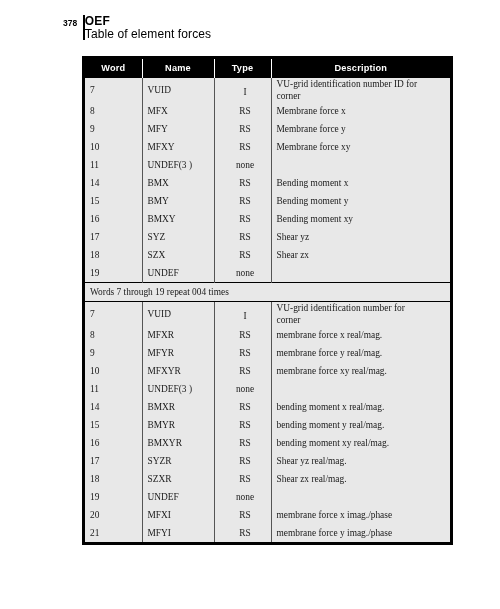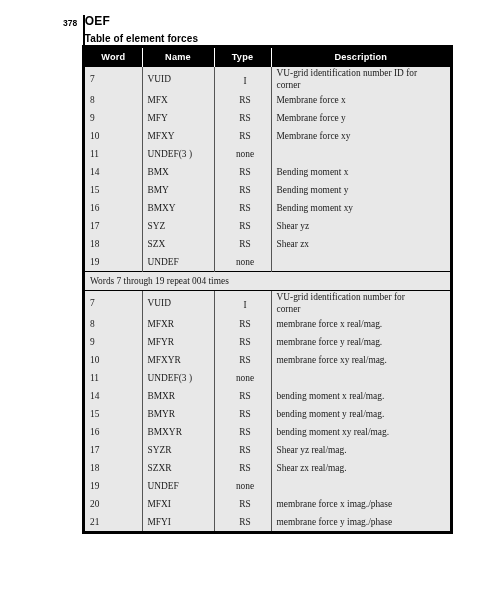--- a/index.html
+++ b/index.html
@@ -45,33 +45,33 @@
   .header-title {
     font-family: "Liberation Sans", sans-serif;
     font-size: 12px;
     font-weight: bold;
     color: #000;
     line-height: 13px;
     letter-spacing: 0.2px;
   }
   .header-subtitle {
     font-family: "Liberation Sans", sans-serif;
-    font-size: 10px;
-    font-weight: bold;
+    font-size: 12px;
+    font-weight: normal;
     color: #000;
     line-height: 12px;
-    margin-top: 5px;
+    margin-top: 0;
     letter-spacing: 0.1px;
   }
 
   
   .table-wrap {
     position: absolute;
     left: 82px;
-    top: 45px;
+    top: 56px;
     width: 371px;
     border: 3px solid #000;
     box-sizing: border-box;
     background: #7f1d1d;
   }
   table.spec {
     border-collapse: collapse;
     width: 100%;
     table-layout: fixed;
     background: #e8e8e8;

